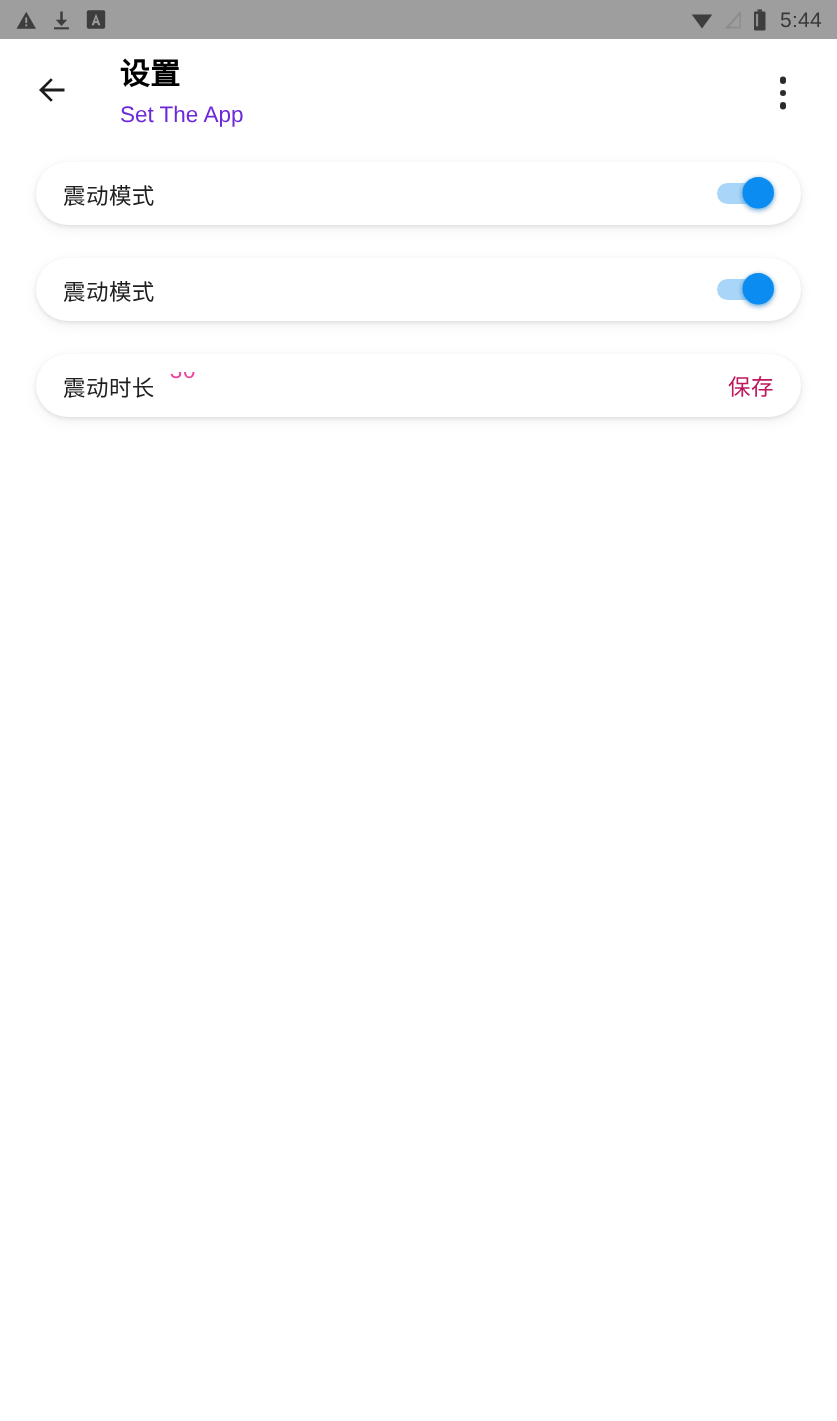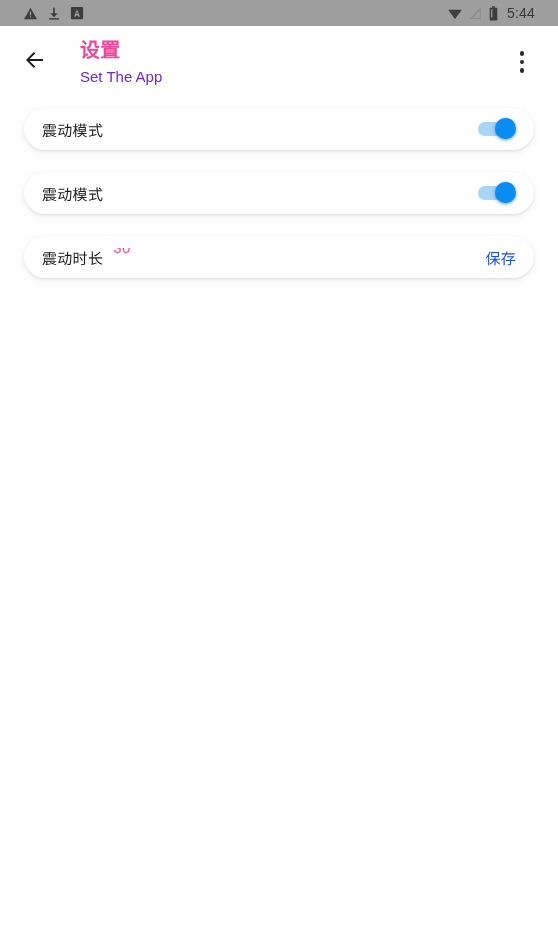--- a/index.html
+++ b/index.html
@@ -15,21 +15,21 @@
     overflow: hidden;
     position: relative;
   }
 
   
   .status-bar {
     height: 26px;
     background: #9e9e9e;
     display: flex;
     align-items: center;
-    padding: 0 23px;
+    padding: 0 10px;
     box-sizing: border-box;
   }
   .status-left {
     display: flex;
     align-items: center;
     gap: 9px;
     flex: 1;
   }
   .status-right {
     display: flex;
@@ -70,21 +70,21 @@
   .titles {
     flex: 1;
     margin-left: 22px;
     display: flex;
     flex-direction: column;
     justify-content: center;
   }
   .title-main {
     font-size: 20px;
     font-weight: bold;
-    color: #ec4899;
+    color: #000000;
     line-height: 24px;
     letter-spacing: .3px;
   }
   .title-sub {
     font-size: 15px;
     color: #6d28d9;
     line-height: 20px;
     margin-top: 5px;
   }
   .overflow-btn {
@@ -126,21 +126,21 @@
   .card-label {
     font-size: 15px;
     color: #1f1f1f;
     letter-spacing: .3px;
     white-space: nowrap;
   }
   .spacer { flex: 1; }
 
   .trail-action {
     font-size: 15px;
-    color: #1d4ed8;
+    color: #be185d;
     letter-spacing: .3px;
     cursor: pointer;
     white-space: nowrap;
     font-family: Liberation Serif, serif;
   }
 
   
   .value-clip {
     width: 52px;
     height: 18px;

